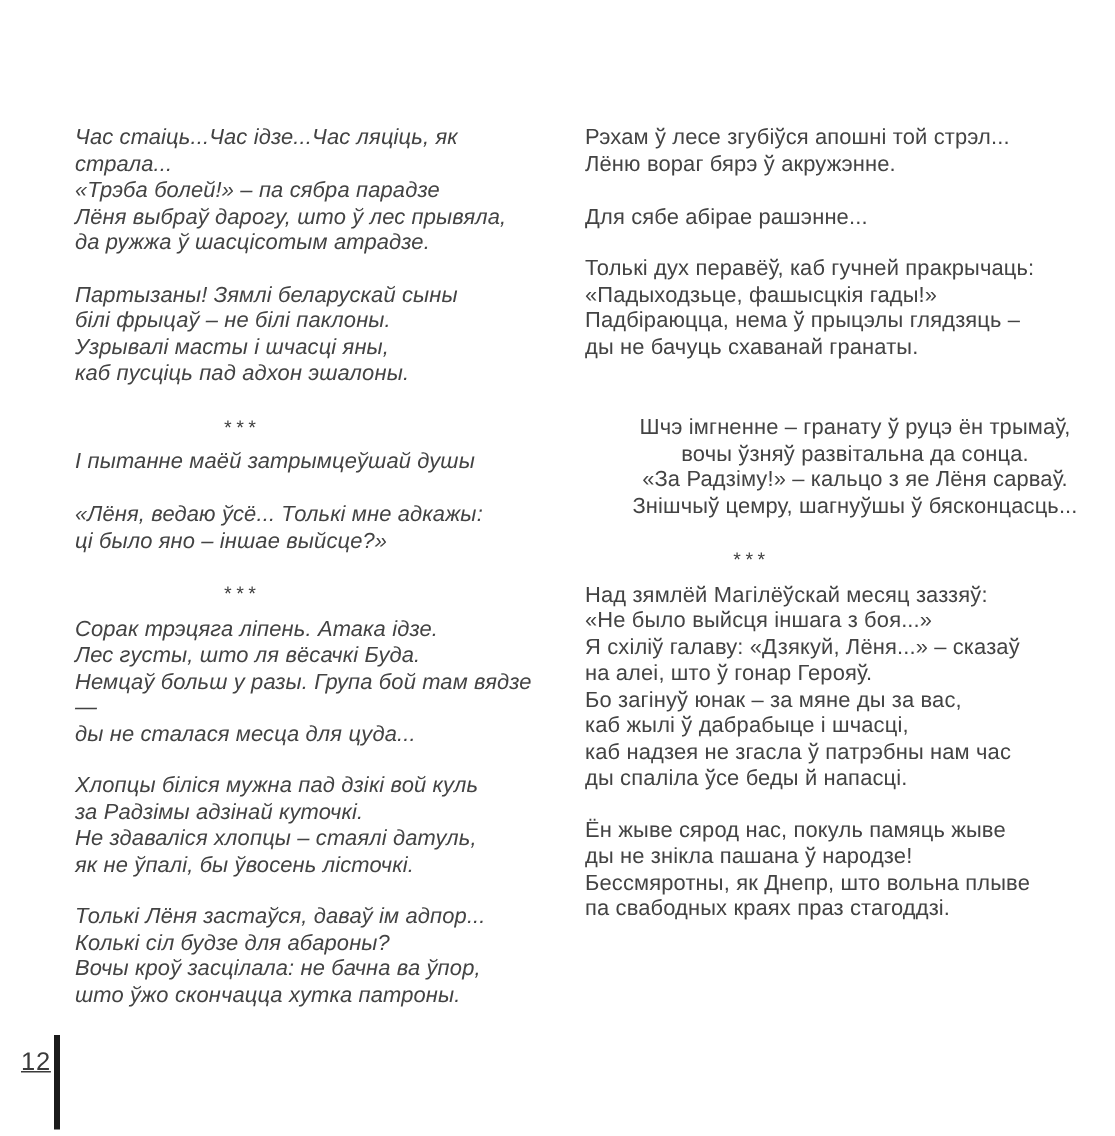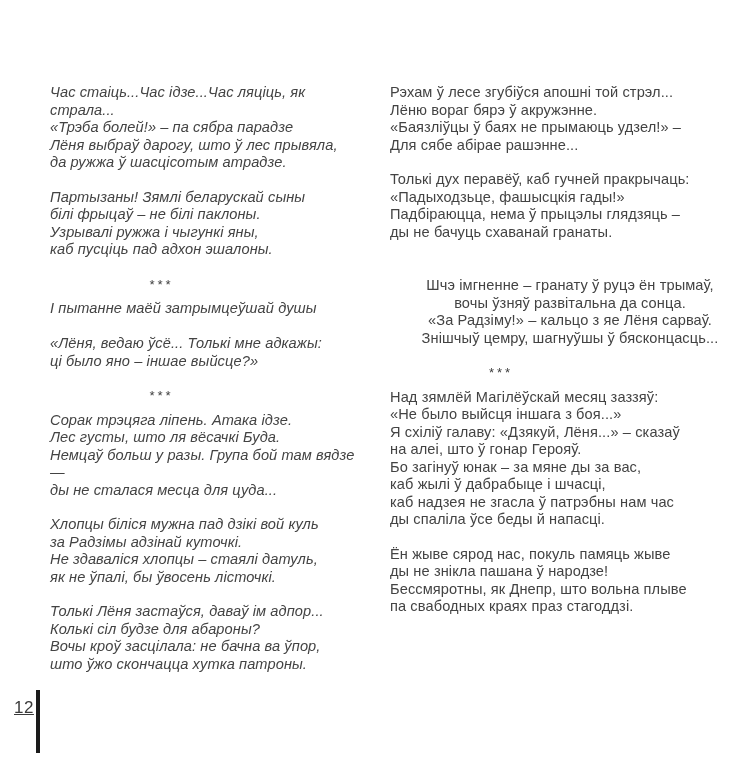--- a/index.html
+++ b/index.html
@@ -58,30 +58,30 @@
     height: 63px;
     background: #1b1b1b;
   }
 </style>
 </head>
 <body>
 
 <div>
   <div class="poem-col col-left">
       <p class="stanza"><span>Час стаіць...Час ідзе...Час ляціць, як страла...</span><br><span>«Трэба болей!» – па сябра парадзе</span><br><span>Лёня выбраў дарогу, што ў лес прывяла,</span><br><span>да ружжа ў шасцісотым атрадзе.</span></p>
-      <p class="stanza"><span>Партызаны! Зямлі беларускай сыны</span><br><span>білі фрыцаў – не білі паклоны.</span><br><span>Узрывалі ружжа і чыгункі яны,</span><br><span>каб пусціць пад адхон эшалоны.</span></p>
+      <p class="stanza"><span>Партызаны! Зямлі беларускай сыны</span><br><span>білі фрыцаў – не білі паклоны.</span><br><span>Узрывалі масты і шчасці яны,</span><br><span>каб пусціць пад адхон эшалоны.</span></p>
       <div class="separator">***</div>
       <p class="stanza"><span>І пытанне маёй затрымцеўшай душы</span><br><br><span>«Лёня, ведаю ўсё... Толькі мне адкажы:</span><br><span>ці было яно – іншае выйсце?»</span></p>
       <div class="separator">***</div>
       <p class="stanza"><span>Сорак трэцяга ліпень. Атака ідзе.</span><br><span>Лес густы, што ля вёсачкі Буда.</span><br><span>Немцаў больш у разы. Група бой там вядзе —</span><br><span>ды не сталася месца для цуда...</span></p>
       <p class="stanza"><span>Хлопцы біліся мужна пад дзікі вой куль</span><br><span>за Радзімы адзінай куточкі.</span><br><span>Не здаваліся хлопцы – стаялі датуль,</span><br><span>як не ўпалі, бы ўвосень лісточкі.</span></p>
       <p class="stanza"><span>Толькі Лёня застаўся, даваў ім адпор...</span><br><span>Колькі сіл будзе для абароны?</span><br><span>Вочы кроў засцілала: не бачна ва ўпор,</span><br><span>што ўжо скончацца хутка патроны.</span></p>
     </div>
   <div class="poem-col col-right">
-      <p class="stanza"><span>Рэхам ў лесе згубіўся апошні той стрэл...</span><br><span>Лёню вораг бярэ ў акружэнне.</span><br><span>«Баязліўцы ў баях не прымаюць удзел!» –</span><br><span>Для сябе абірае рашэнне...</span></p>
+      <p class="stanza"><span>Рэхам ў лесе згубіўся апошні той стрэл...</span><br><span>Лёню вораг бярэ ў акружэнне.</span><br><br><span>Для сябе абірае рашэнне...</span></p>
       <p class="stanza"><span>Толькі дух перавёў, каб гучней пракрычаць:</span><br><span>«Падыходзьце, фашысцкія гады!»</span><br><span>Падбіраюцца, нема ў прыцэлы глядзяць –</span><br><span>ды не бачуць схаванай гранаты.</span></p>
       <p class="stanza extra-gap"><span>Шчэ імгненне – гранату ў руцэ ён трымаў,</span><br><span>вочы ўзняў развітальна да сонца.</span><br><span>«За Радзіму!» – кальцо з яе Лёня сарваў.</span><br><span>Знішчыў цемру, шагнуўшы ў бясконцасць...</span></p>
       <div class="separator">***</div>
       <p class="stanza"><span>Над зямлёй Магілёўскай месяц заззяў:</span><br><span>«Не было выйсця іншага з боя...»</span><br><span>Я схіліў галаву: «Дзякуй, Лёня...» – сказаў</span><br><span>на алеі, што ў гонар Герояў.</span><br><span>Бо загінуў юнак – за мяне ды за вас,</span><br><span>каб жылі ў дабрабыце і шчасці,</span><br><span>каб надзея не згасла ў патрэбны нам час</span><br><span>ды спаліла ўсе беды й напасці.</span></p>
       <p class="stanza"><span>Ён жыве сярод нас, покуль памяць жыве</span><br><span>ды не знікла пашана ў народзе!</span><br><span>Бессмяротны, як Днепр, што вольна плыве</span><br><span>па свабодных краях праз стагоддзі.</span></p>
     </div>
 
   <span class="page-num">12</span>
   <span class="page-bar"></span>
 </div>

